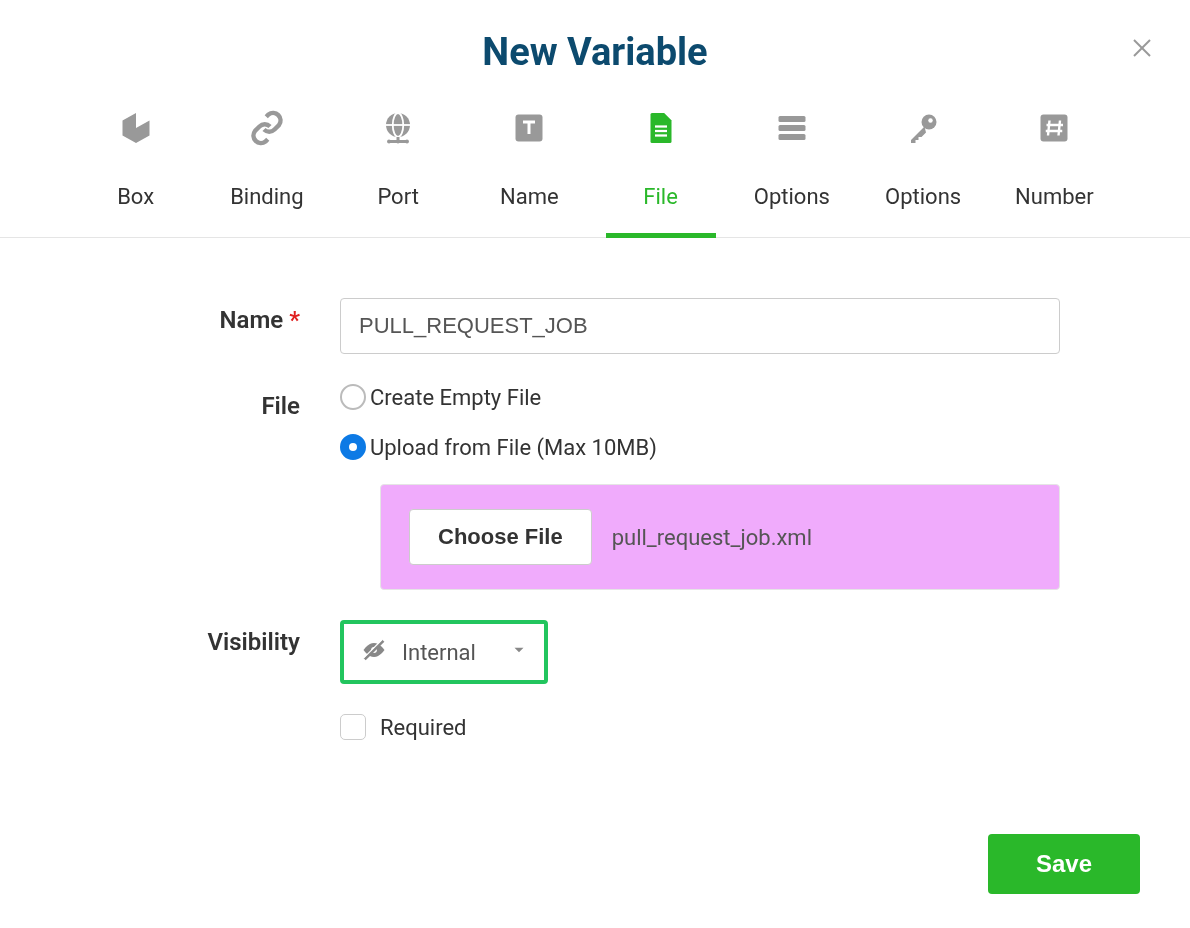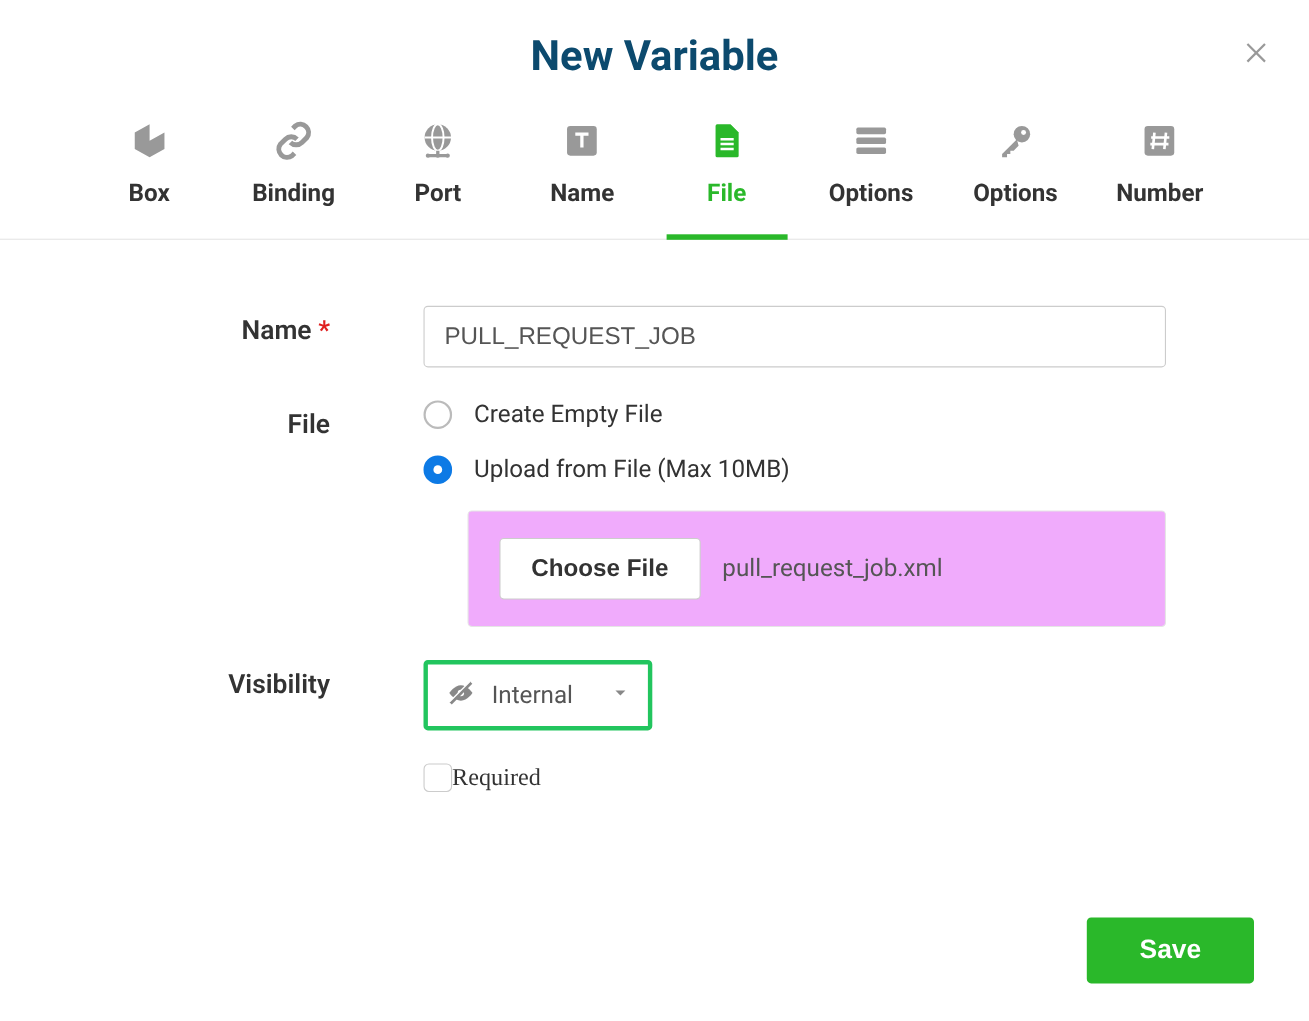--- a/index.html
+++ b/index.html
@@ -55,22 +55,23 @@
     .tab-icon {
       width: 36px;
       height: 36px;
       display: flex;
       align-items: center;
       justify-content: center;
     }
     .tab-icon svg { width: 36px; height: 36px; }
     .tab-label {
       font-size: 22px;
-      font-weight: 700;
-      color: #333;
+      font-weight: 400;
+      color: #333;
+      margin-top: 20px;
     }
     .tab.active .tab-label { color: #2ab82a; }
     .tab.active .tab-icon { color: #2ab82a; }
     .tab.inactive .tab-icon { color: #999; }
     .tab.active::after {
       content: "";
       position: absolute;
       bottom: -1px;
       left: 50%;
       transform: translateX(-50%);
@@ -89,34 +90,34 @@
     .form-label {
       width: 340px;
       text-align: right;
       padding-right: 40px;
       padding-top: 8px;
       font-size: 24px;
       font-weight: 600;
       color: #333;
     }
     .required { color: #e02020; }
-    .form-control-wrap { flex: 1; margin-left: 45px; }
+    .form-control-wrap { flex: 1; }
     .text-input {
       width: 100%;
       font-size: 22px;
       padding: 14px 18px;
       border: 1px solid #ccc;
       border-radius: 4px;
       color: #555;
       font-weight: 400;
     }
     .radio-option {
       display: flex;
       align-items: center;
-      gap: 20px;
+      gap: 4px;
       margin-bottom: 24px;
       cursor: pointer;
     }
     .radio-circle {
       width: 26px;
       height: 26px;
       border-radius: 50%;
       border: 2px solid #bbb;
       background: #fff;
       position: relative;
@@ -175,23 +176,23 @@
       padding: 12px 16px;
       cursor: pointer;
       background: #fff;
     }
     .select-wrap .vis-icon { color: #888; }
     .select-wrap .vis-icon svg { width: 28px; height: 28px; }
     .select-label { font-size: 22px; color: #555; margin: 0 24px 0 4px; }
     .select-caret svg { width: 18px; height: 18px; color: #888; }
     .checkbox-wrap {
       display: flex;
-      align-items: flex-start;
-      cursor: pointer;
-      font-family: Liberation Serif, serif;
+      align-items: flex-end;
+      gap: 14px;
+      cursor: pointer;
     }
     .checkbox-box {
       width: 26px;
       height: 26px;
       border: 1px solid #ccc;
       border-radius: 5px;
       background: #fff;
     }
     .checkbox-label { font-size: 22px; color: #333; }
     .save-btn {

